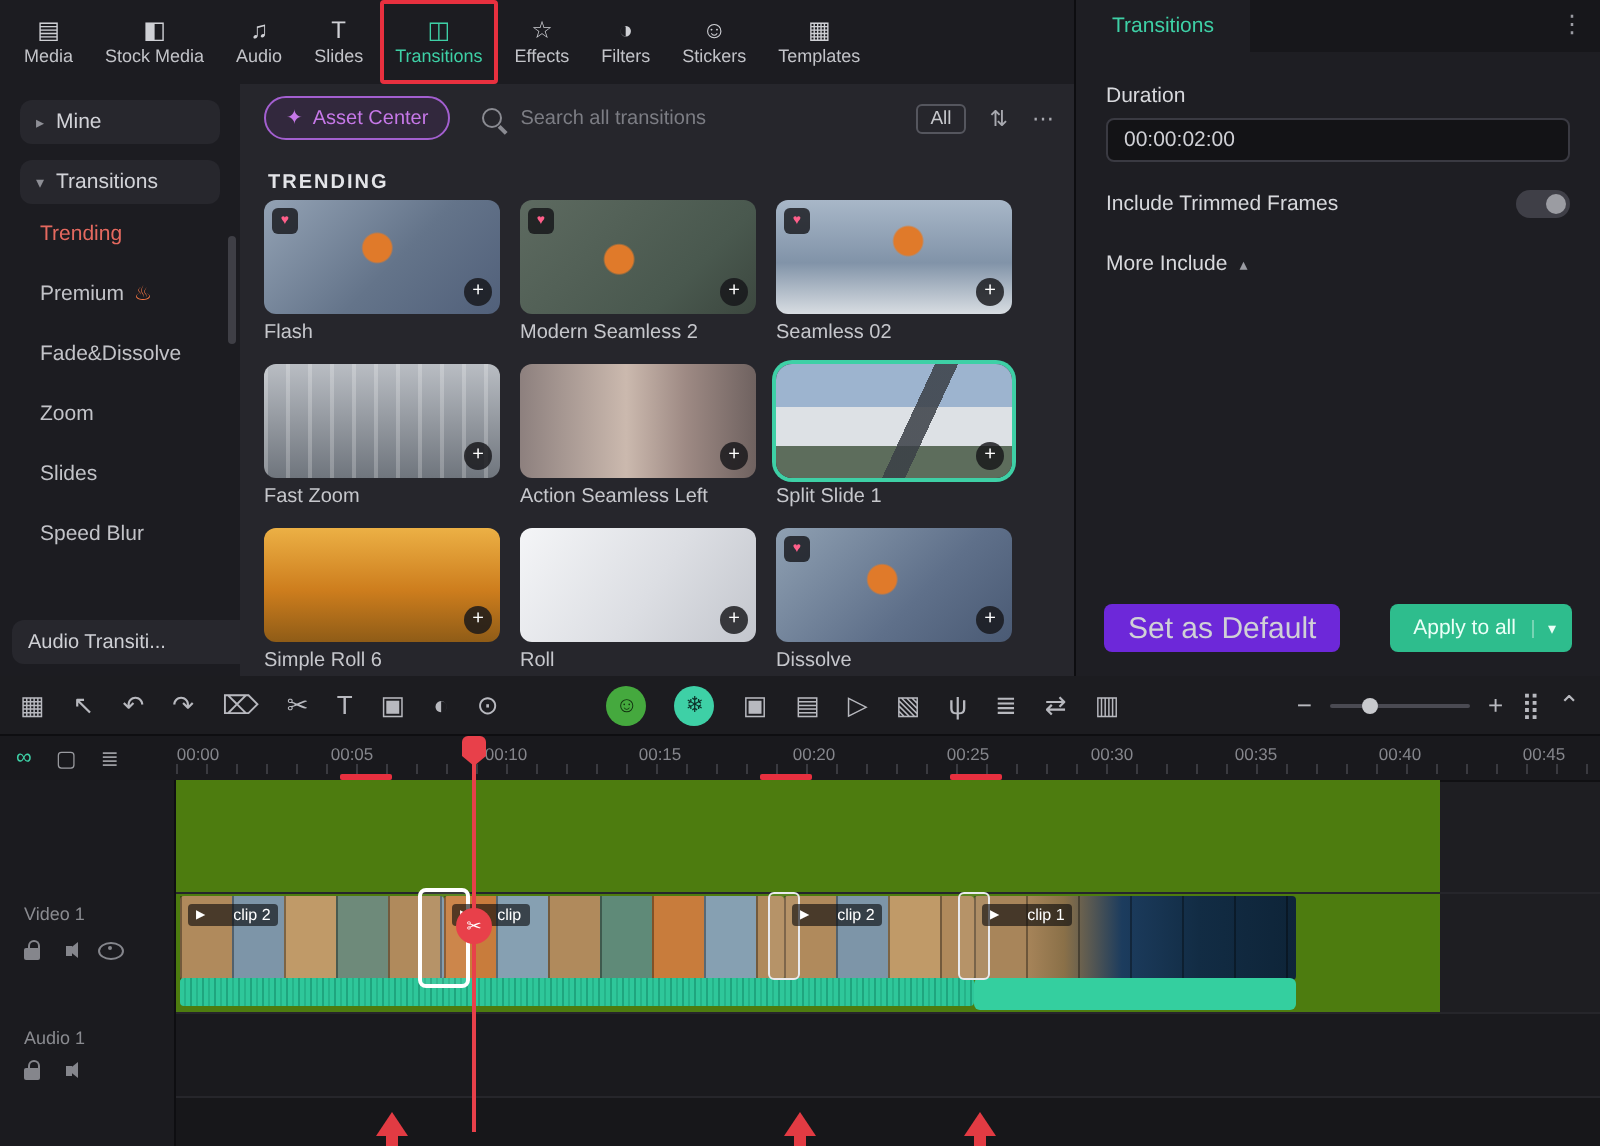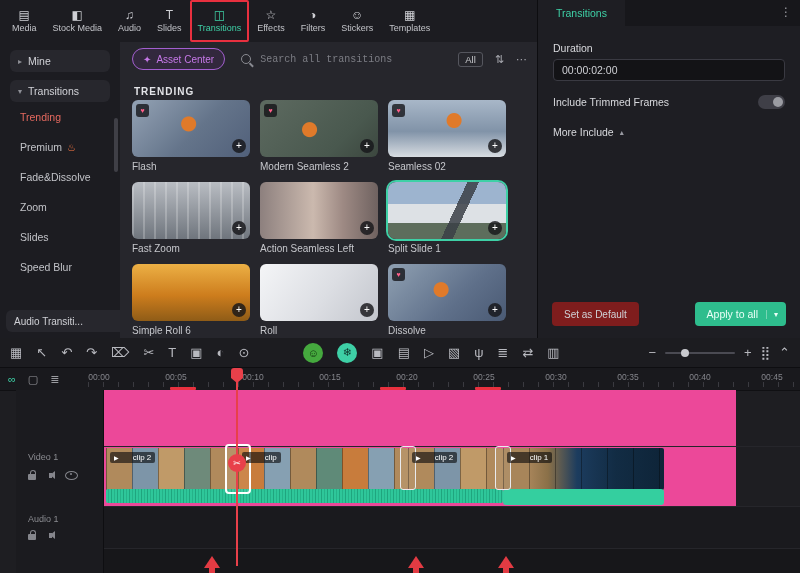--- a/index.html
+++ b/index.html
@@ -25,21 +25,21 @@
   #side-scroll{position:absolute;left:114px;top:76px;width:4px;height:54px;background:#3f3f46;border-radius:2px;}
   .side-bottom-pill{position:absolute;left:6px;bottom:6px;width:106px;height:22px;background:#27272d;border-radius:6px;display:flex;align-items:center;padding:0 8px;font-size:10px;color:#cfd0d5;white-space:nowrap;overflow:hidden;cursor:pointer;}
 
   
   #browser{position:absolute;left:120px;top:42px;width:417px;height:296px;background:#26262c;}
   #browser-top{position:absolute;left:0;top:0;width:417px;height:34px;display:flex;align-items:center;padding-left:12px;box-sizing:border-box;}
   #asset-center{display:flex;align-items:center;gap:5px;border:1px solid #a35fd0;color:#c678e8;background:rgba(130,60,170,.14);border-radius:12px;height:20px;padding:0 10px;font-size:10px;cursor:pointer;}
   .i-search{width:8px;height:8px;border:1.5px solid #8a8b92;border-radius:50%;position:relative;display:inline-block;}
   .i-search::after{content:"";position:absolute;width:5px;height:1.5px;background:#8a8b92;transform:rotate(45deg);left:7px;top:9px;}
   #search-box{display:flex;align-items:center;gap:7px;margin-left:16px;flex:1;}
-  #search-input{background:transparent;border:none;outline:none;color:#c9cace;font-size:10px;width:150px;font-family:Liberation Mono, monospace;}
+  #search-input{background:transparent;border:none;outline:none;color:#c9cace;font-size:10px;width:150px;font-family:Liberation Sans, sans-serif;}
   #search-input::placeholder{color:#7c7d84;}
   #filter-all{border:1px solid #55565e;border-radius:3px;font-size:9.5px;color:#c7c8cc;padding:1px 6px;cursor:pointer;}
   .small-ico{color:#a8a9b0;font-size:11px;cursor:pointer;margin-left:12px;}
   #trending-title{position:absolute;left:14px;top:44px;font-size:10px;font-weight:bold;letter-spacing:1px;color:#e3e4e8;}
   #grid{position:absolute;left:12px;top:58px;width:394px;display:flex;flex-wrap:wrap;column-gap:10px;row-gap:10px;}
   .card{width:118px;cursor:pointer;}
   .thumb{height:57px;border-radius:6px;position:relative;overflow:hidden;}
   .thumb.sel{box-shadow:0 0 0 2px #3ed0a6;border-radius:8px;}
   .card-label{margin-top:4px;font-size:10px;color:#c6c7cc;white-space:nowrap;overflow:hidden;text-overflow:ellipsis;}
   .heart-badge{position:absolute;left:4px;top:4px;width:13px;height:13px;border-radius:3px;background:rgba(18,18,22,.78);display:flex;align-items:center;justify-content:center;font-size:7px;color:#ff5f8a;}
@@ -61,21 +61,21 @@
   #props-kebab{position:absolute;right:8px;top:5px;color:#9a9ba2;font-size:12px;cursor:pointer;}
   .prop-label{font-size:10.5px;color:#d8d9dd;}
   #duration-label{position:absolute;left:15px;top:42px;}
   #duration-input{position:absolute;left:15px;top:59px;width:232px;height:22px;background:#131316;border:1px solid #3a3a42;border-radius:4px;color:#cfd0d5;font-size:10.5px;padding:0 8px;box-sizing:border-box;font-family:inherit;outline:none;}
   #trim-row{position:absolute;left:15px;top:95px;width:232px;display:flex;align-items:center;justify-content:space-between;}
   .toggle{width:27px;height:14px;border-radius:7px;background:#3f3f47;position:relative;cursor:pointer;}
   .toggle .knob{position:absolute;right:2px;top:2px;width:10px;height:10px;border-radius:50%;background:#9b9ca2;}
   #more-row{position:absolute;left:15px;top:126px;display:flex;align-items:center;gap:6px;cursor:pointer;}
   .chev-up{font-size:8px;color:#9a9ba2;}
   #props-footer{position:absolute;left:0;bottom:12px;width:100%;display:flex;justify-content:space-between;padding:0 14px;box-sizing:border-box;}
-  #btn-default{background:#7f1d1d;border:none;color:#d0d1d6;font-size:10px;border-radius:4px;height:24px;padding:0 12px;cursor:pointer;font-family:inherit;}
+  #btn-default{background:#6d28d9;border:none;color:#d0d1d6;font-size:15px;border-radius:4px;height:24px;padding:0 12px;cursor:pointer;font-family:inherit;}
   #btn-apply{background:#2ebd8d;border:none;color:#eafff7;font-size:10.5px;border-radius:4px;height:24px;padding:0 8px 0 12px;cursor:pointer;display:flex;align-items:center;gap:8px;font-family:inherit;}
   #btn-apply .chev{border-left:1px solid rgba(255,255,255,.35);padding-left:7px;font-size:8px;}
 
   
   #timeline{position:absolute;left:0;top:338px;width:800px;height:235px;background:#1e1e22;}
   #tl-toolbar{position:absolute;left:0;top:0;width:800px;height:30px;background:#1c1c20;border-bottom:1px solid #0e0e11;display:flex;align-items:center;padding:0 10px;box-sizing:border-box;gap:14px;}
   .tool{color:#b8b9bf;font-size:13px;line-height:30px;cursor:pointer;}
   .tool-circle{width:20px;height:20px;border-radius:50%;display:flex;align-items:center;justify-content:center;font-size:11px;cursor:pointer;}
   .tc-green{background:#45a93e;color:#10300e;}
   .tc-teal{background:#3ed0a6;color:#0d332a;}
@@ -85,21 +85,21 @@
   .slider{width:70px;height:2px;background:#4a4a52;border-radius:1px;position:relative;cursor:pointer;}
   .slider .sknob{position:absolute;left:16px;top:-3px;width:8px;height:8px;border-radius:50%;background:#c9cace;}
   #tl-ruler{position:absolute;left:0;top:30px;width:800px;height:22px;background:#19191d;border-bottom:1px solid #101013;}
   #ruler-corner{position:absolute;left:8px;top:0;height:22px;display:flex;align-items:center;gap:12px;}
   .corner-ico{font-size:11px;color:#9a9ba0;cursor:pointer;}
   .corner-ico.teal{color:#3ed0a6;}
   #ruler-ticks{position:absolute;left:88px;top:14px;width:712px;height:5px;background:repeating-linear-gradient(90deg,#3a3a40 0 1px,transparent 1px 15px);}
   .ruler-label{position:absolute;top:4px;transform:translateX(-50%);font-size:8.5px;color:#85868c;}
   .ruler-mark{position:absolute;top:19px;height:3px;width:26px;background:#e8303f;border-radius:1px;}
 
-  #tracks{position:absolute;left:16px;top:52px;width:720px;height:183px;background:#ec4899;}
+  #tracks{position:absolute;left:0;top:52px;width:720px;height:183px;background:#4d7c0f;}
   #track-headers{position:absolute;left:0;top:0;width:88px;height:183px;background:#1b1b1f;border-right:1px solid #0e0e11;box-sizing:border-box;}
   .lane-sep{position:absolute;left:88px;width:712px;height:1px;background:#26262b;}
   #audio-lane{position:absolute;left:88px;top:116px;width:712px;height:42px;background:#1a1a1e;}
   #bottom-strip{position:absolute;left:0;top:158px;width:800px;height:25px;background:#17171a;}
   .track-name{position:absolute;left:12px;font-size:9px;color:#8a8b90;}
   .track-icons{position:absolute;left:12px;display:flex;align-items:center;gap:10px;height:10px;}
   .i-lock{display:inline-block;width:8px;height:6px;background:#85868c;border-radius:1px;position:relative;margin-top:4px;}
   .i-lock::before{content:"";position:absolute;left:1.5px;top:-4px;width:4px;height:4px;border:1px solid #85868c;border-bottom:none;border-radius:3px 3px 0 0;}
   .i-spk{display:inline-block;width:3px;height:5px;background:#85868c;position:relative;margin:0 3px;}
   .i-spk::before{content:"";position:absolute;left:1px;top:-2px;border-top:4.5px solid transparent;border-bottom:4.5px solid transparent;border-right:5px solid #85868c;}

